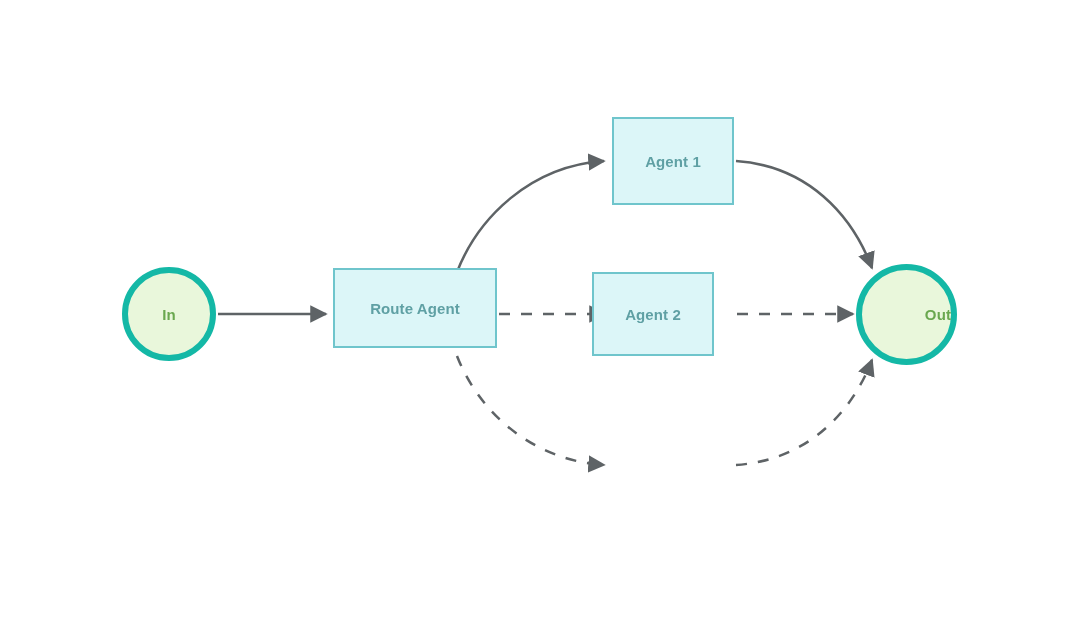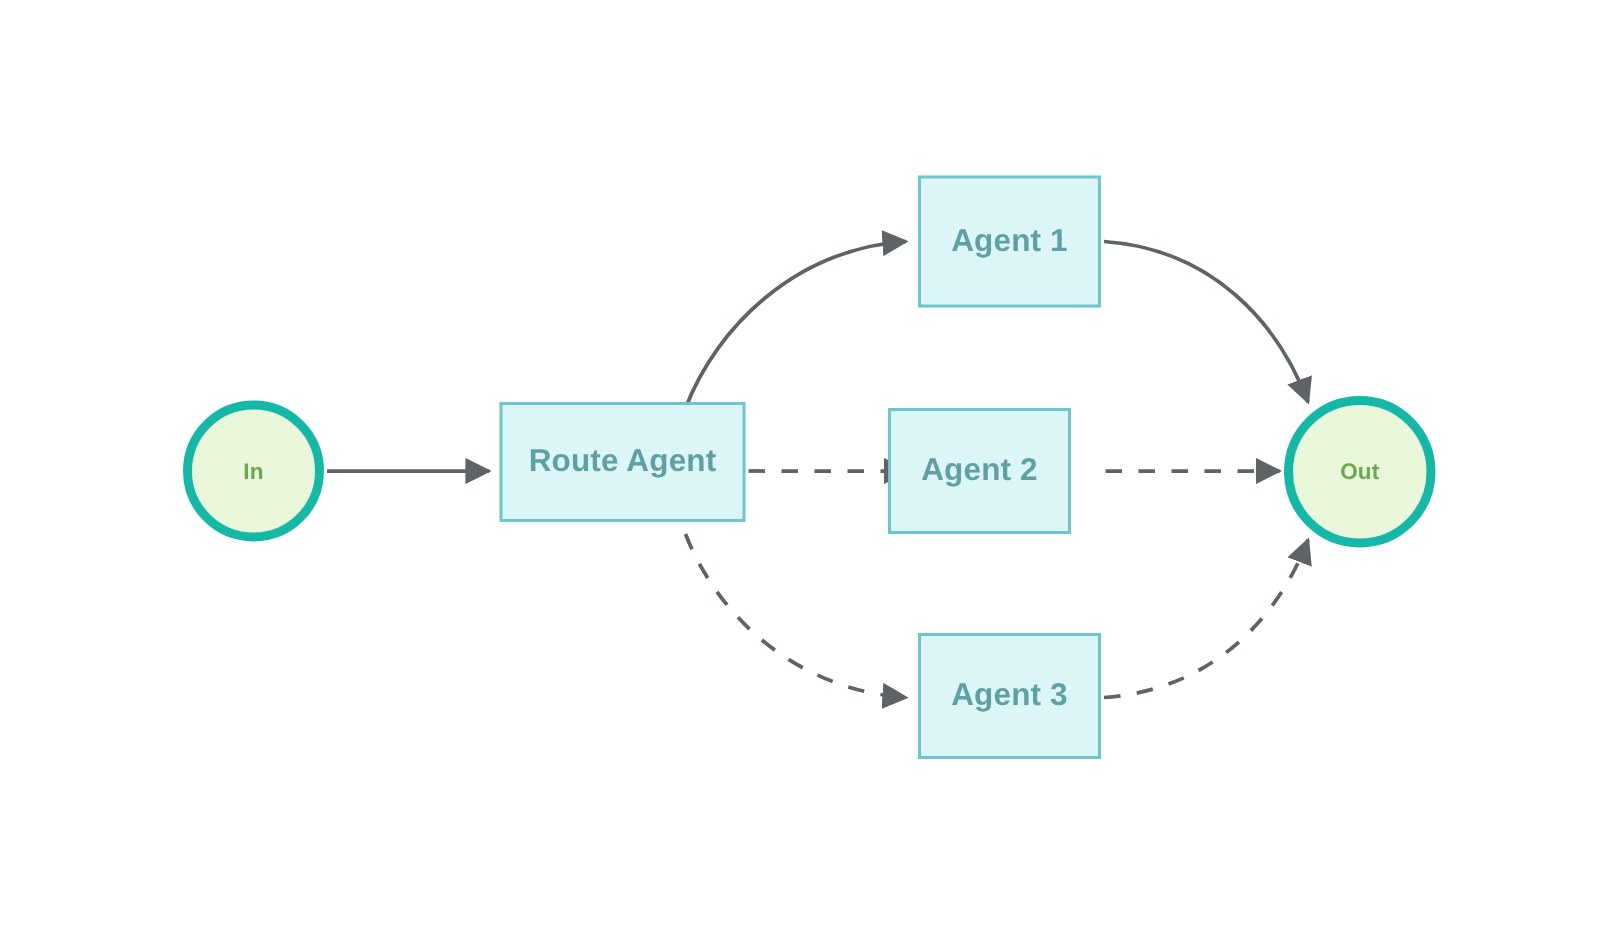--- a/index.html
+++ b/index.html
@@ -48,21 +48,21 @@
     color: #6aa84f;
     font-size: 15px;
   }
   
   .process {
     background: #dcf6f8;
     border: 2px solid #6fc5cc;
   }
   .process .node-label {
     color: #5fa0a4;
-    font-size: 21px;
+    font-size: 15px;
   }
 </style>
 </head>
 <body>
 
 <div id="canvas">
 
   <svg id="edges" viewBox="0 0 1080 627" xmlns="http://www.w3.org/2000/svg">
     <defs>
       <marker id="arrow" viewBox="0 0 10 10" refX="9" refY="5" markerWidth="7" markerHeight="7" orient="auto-start-reverse">
@@ -94,21 +94,18 @@
   </div>
 
   <div class="node process" style="left:612px; top:117px; width:122px; height:88px;">
     <span class="node-label">Agent 1</span>
   </div>
 
   <div class="node process" style="left:592px; top:272px; width:122px; height:84px;">
     <span class="node-label">Agent 2</span>
   </div>
 
-  <div class="node process" style="left:612px; top:422px; width:122px; height:84px;">
-    <span class="node-label">Agent 3</span>
-  </div>
 
-  <div class="node terminal" style="left:856px; top:264px; width:101px; height:101px;">
+  <div class="node terminal" style="left:856px; top:264px; width:101px; height:101px;justify-content:flex-end;">
     <span class="node-label">Out</span>
   </div>
 
 </div>
 
 </body></html>

